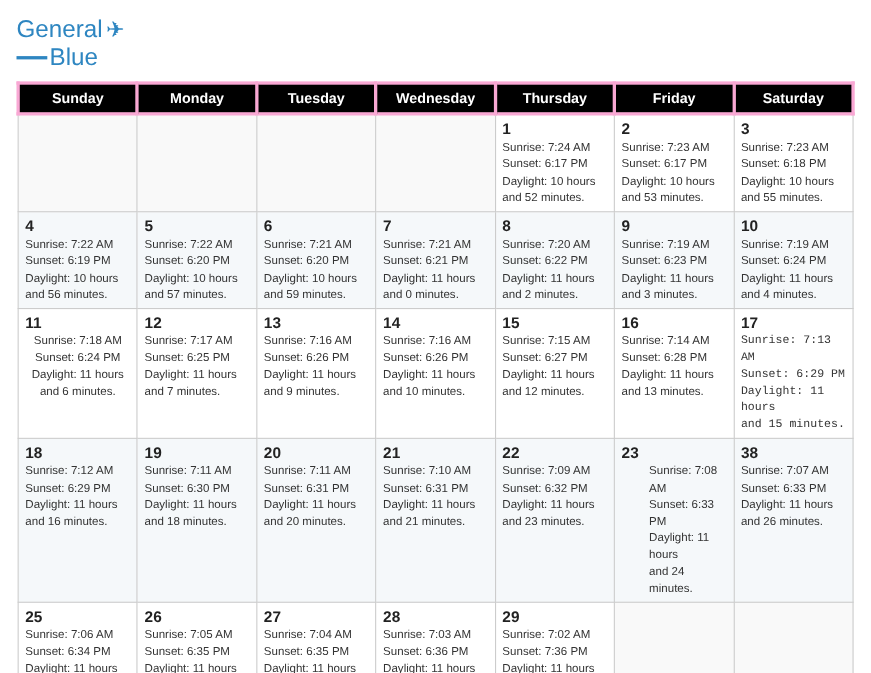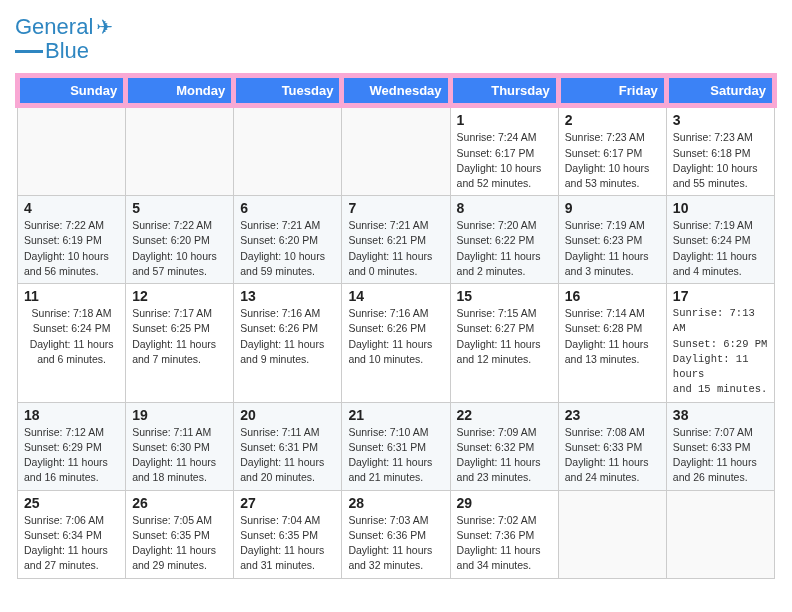--- a/index.html
+++ b/index.html
@@ -41,27 +41,27 @@
     .location {
       font-size: 16px;
       color: #555;
     }
     table {
       width: 100%;
       border-collapse: collapse;
       table-layout: fixed;
     }
     th {
-      background-color: #3b82f6;
+      background-color: #000000;
       color: white;
-      text-align: right;
+      text-align: center;
       padding: 5px 6px;
       font-size: 13px;
       font-weight: bold;
-      border: 5px solid #f9a8d4;
+      border: 3px solid #f9a8d4;
     }
     td {
       border: 1px solid #ccc;
       vertical-align: top;
       padding: 4px 6px;
       font-size: 11px;
       color: #333;
       height: 88px;
       background: #fff;
     }
@@ -282,21 +282,21 @@
         </td>
         <td>
           <span class="day-number">22</span>
           <div class="day-info" style="white-space: pre-line;">Sunrise: 7:09 AM
 Sunset: 6:32 PM
 Daylight: 11 hours
 and 23 minutes.</div>
         </td>
         <td>
           <span class="day-number">23</span>
-          <div class="day-info" style="white-space: pre-line;">Sunrise: 7:08 AM
+          <div class="day-info" style="white-space: pre-line; margin-left: 25px;">Sunrise: 7:08 AM
 Sunset: 6:33 PM
 Daylight: 11 hours
 and 24 minutes.</div>
         </td>
         <td>
           <span class="day-number">38</span>
           <div class="day-info" style="white-space: pre-line;">Sunrise: 7:07 AM
 Sunset: 6:33 PM
 Daylight: 11 hours
 and 26 minutes.</div>

